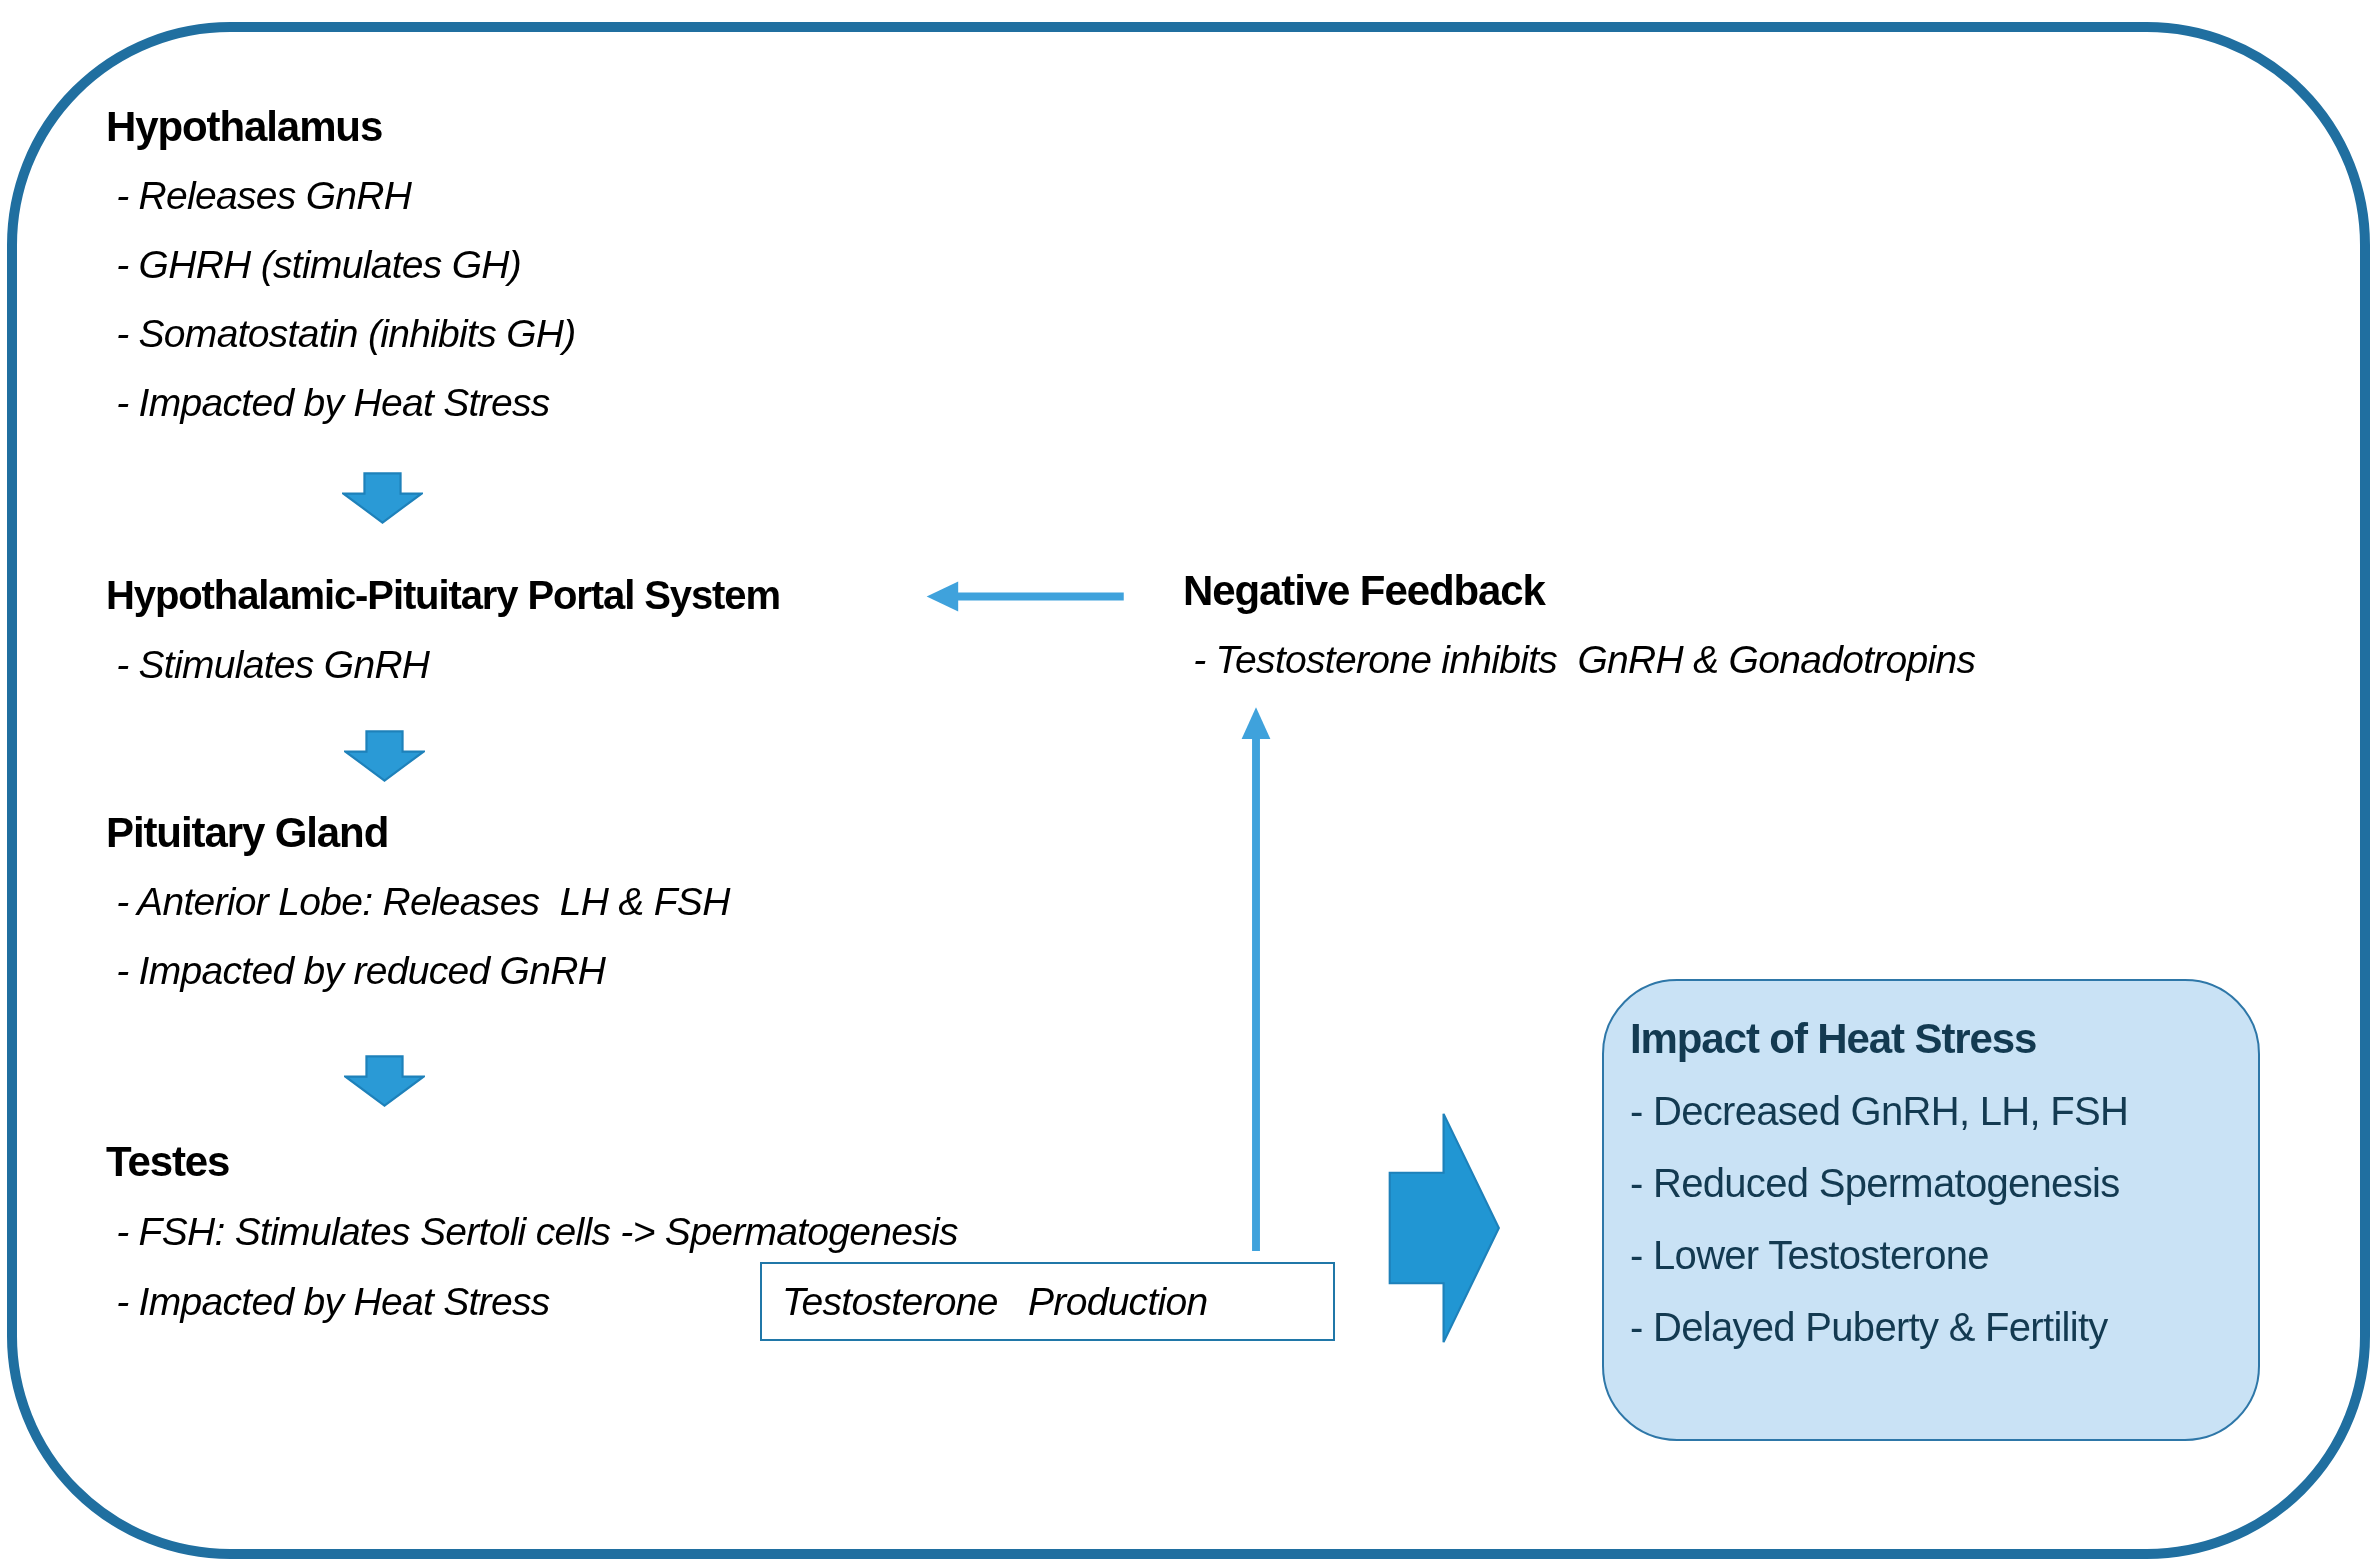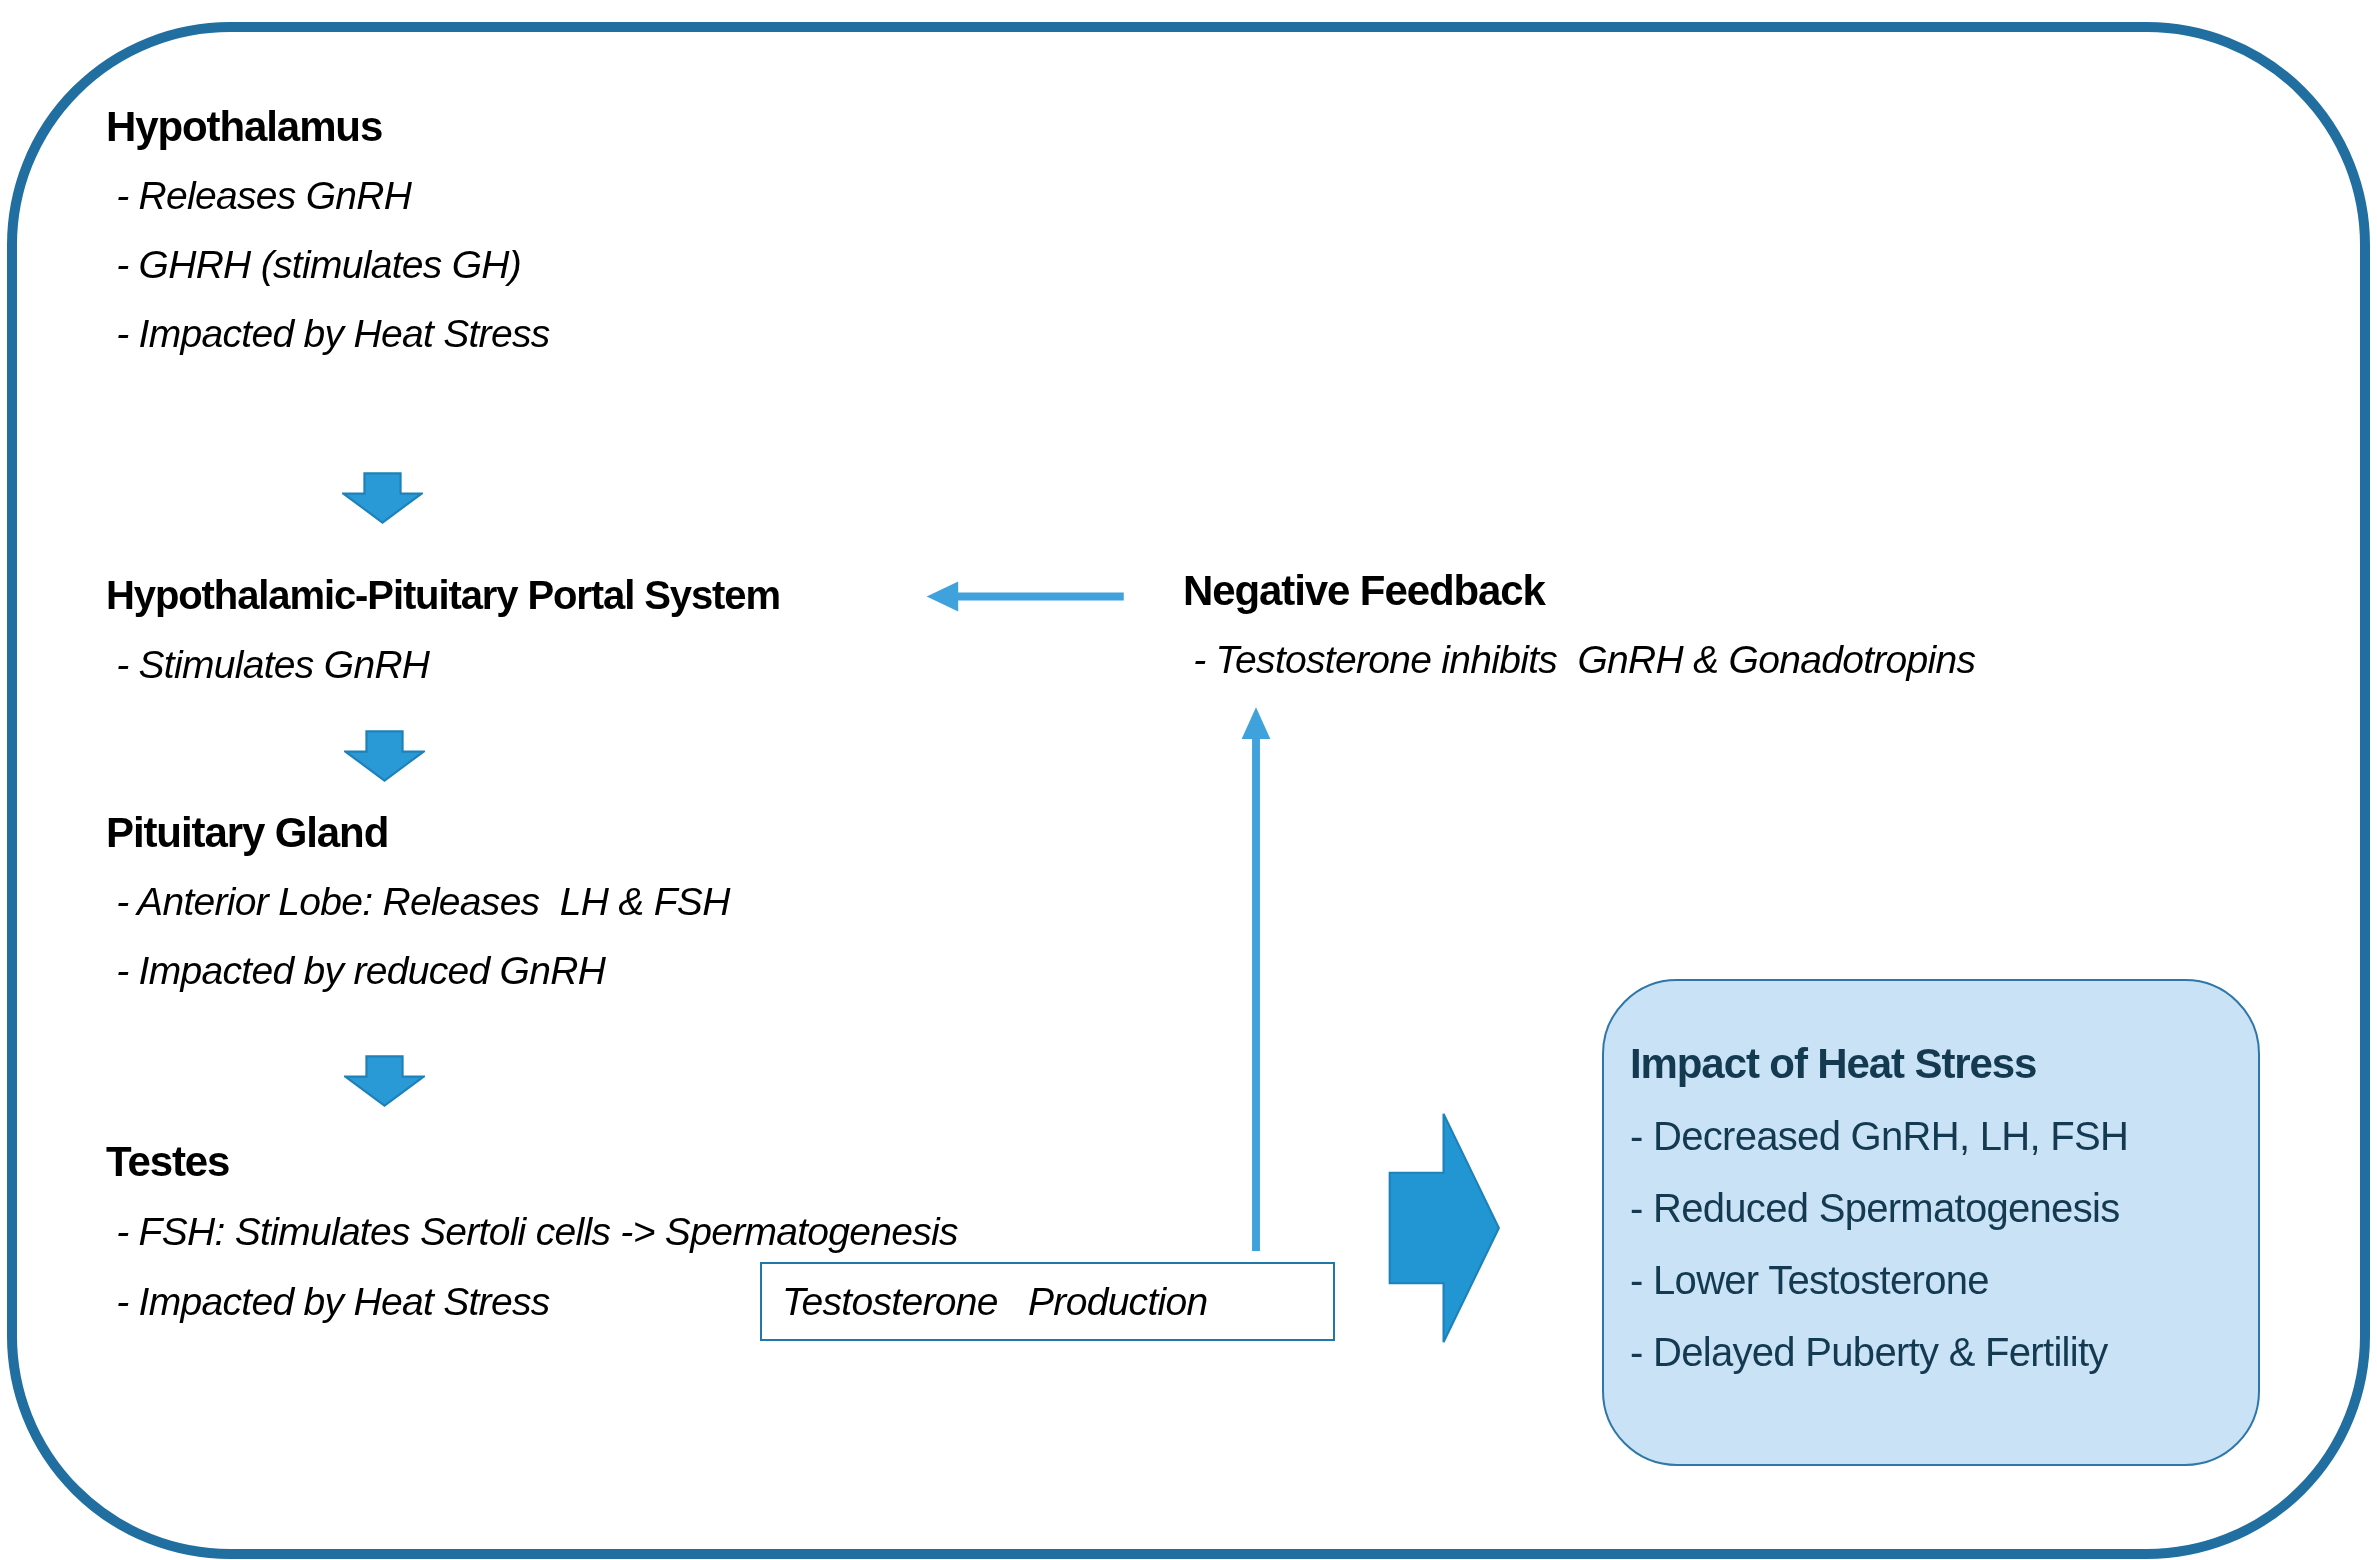--- a/index.html
+++ b/index.html
@@ -51,21 +51,21 @@
     background: #ffffff;
   }
   .tp-box .line { line-height: 75px; }
   .impact-box {
     position: absolute;
     left: 1602px; top: 979px;
     width: 602px; height: 436px;
     background: #C9E2F5;
     border: 2.9px solid #2E77A8;
     border-radius: 75px;
-    padding: 47px 26px 0 26px;
+    padding: 22px 26px 0 26px;
     color: #133A51;
   }
   .impact-title {
     font-weight: bold;
     font-size: 42px;
     line-height: 72px;
     letter-spacing: -1.1px;
     white-space: pre;
     color: #133A51;
   }
@@ -82,20 +82,21 @@
 <body>
 
 <div class="canvas">
 
   <div class="frame"></div>
 
   <div class="section" style="left:106px; top:92px;">
     <div class="sec-title">Hypothalamus</div>
     <div class="line"> - Releases GnRH</div>
     <div class="line"> - GHRH (stimulates GH)</div>
+    <div class="line"> - Somatostatin (inhibits GH)</div>
     <div class="line"> - Impacted by Heat Stress</div>
   </div>
 
   <svg class="arrow-svg" style="left:342px; top:472px;" width="81" height="52" viewBox="0 0 112 72">
     <polygon points="31,2 81,2 81,30 110,30 56,70 2,30 31,30" fill="#2A9AD6" stroke="#1E81BA" stroke-width="3"></polygon>
   </svg>
 
   <div class="section" style="left:106px; top:561px;">
     <div class="sec-title" style="font-size:40px;">Hypothalamic-Pituitary Portal System</div>
     <div class="line"> - Stimulates GnRH</div>

